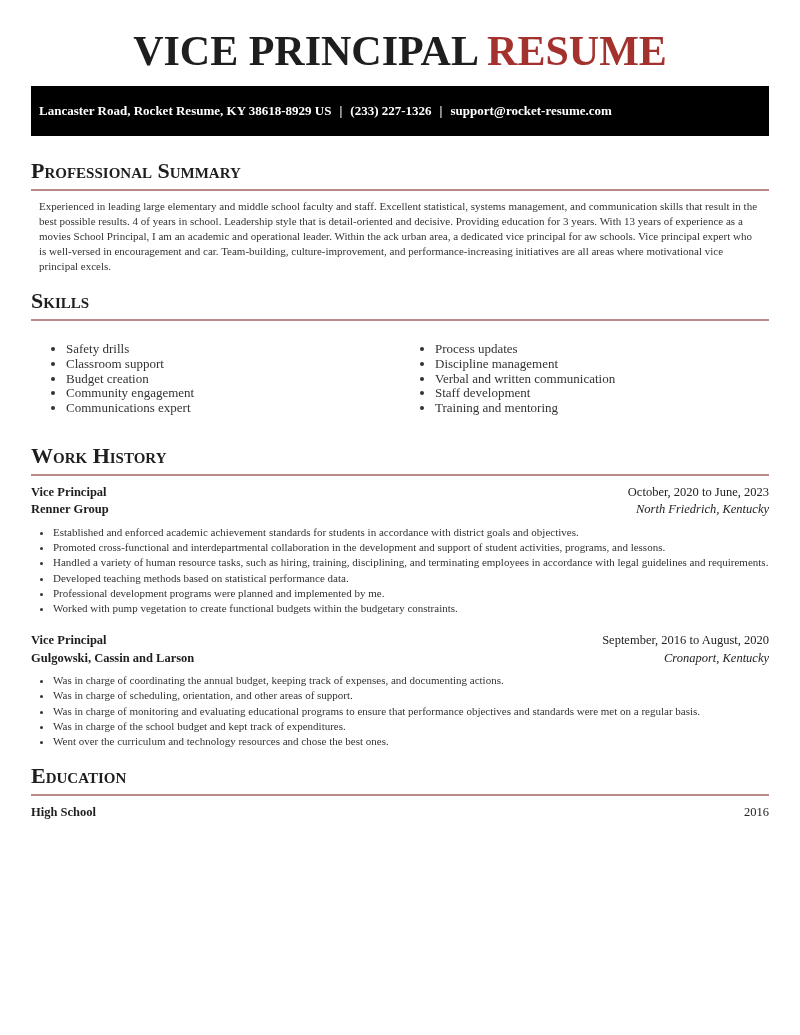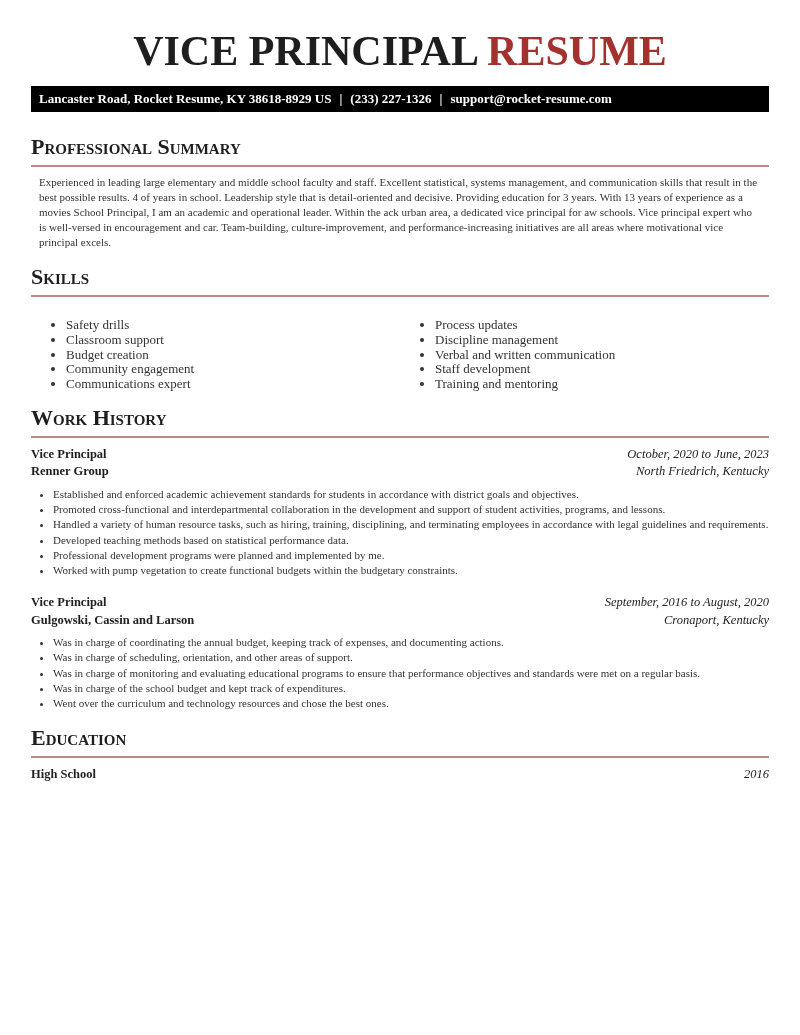--- a/index.html
+++ b/index.html
@@ -1,29 +1,29 @@
 <!DOCTYPE html>
 <html><head>
 <meta charset="utf-8">
 <style>
   html, body { margin: 0; padding: 0; background: #ffffff; }
   body { width: 800px; height: 1035px; overflow: hidden; font-family: "Liberation Serif", "DejaVu Serif", serif; color: #222; }
   .page { position: relative; padding: 0 31px; }
   .title { margin: 0; padding-top: 28px; font-size: 42px; font-weight: bold; letter-spacing: 0px; line-height: 46px; color: #1e1e1e; text-align: center; }
   .title .accent { color: #a3322e; }
-  .contact-bar { margin-top: 12px; height: 26px; background: #000; color: #fff; font-weight: bold; font-size: 13px; display: flex; align-items: center; padding: 0 8px; }
+  .contact-bar { margin-top: 12px; height: 50px; background: #000; color: #fff; font-weight: bold; font-size: 13px; display: flex; align-items: center; padding: 0 8px; }
   .contact-bar .sep { margin: 0 8px; }
   .section-title { margin: 0; font-size: 22px; font-weight: bold; font-variant: small-caps; color: #1e1e1e; line-height: 26px; }
   .section-rule { height: 2px; background: #b98a88; margin-top: 5px; margin-bottom: 8px; }
   .summary { font-size: 11px; line-height: 15px; color: #333; margin: 8px; }
   .skills { display: flex; }
   .skills ul { flex: 1; margin: 13px; padding-left: 22px; font-size: 13px; line-height: 14.8px; color: #333; }
   .job-row { display: flex; justify-content: space-between; font-size: 12.5px; line-height: 17.5px; }
   .job-row .l { font-weight: bold; color: #1e1e1e; }
-  .job-row .r { color: #222; font-style: italic; }
+  .job-row .r { color: #222; }
   .job-row .r.it { font-style: italic; }
   .bullets { margin: 6px 0 0 0; padding-left: 22px; font-size: 11px; line-height: 15.2px; color: #333; }
   .job + .job { margin-top: 16px; }
 </style>
 </head>
 <body>
 
 <div class="page">
 
   <h1 class="title"><span>VICE PRINCIPAL</span> <span class="accent">RESUME</span></h1>
@@ -56,21 +56,21 @@
       <ul>
         <li>Process updates</li>
         <li>Discipline management</li>
         <li>Verbal and written communication</li>
         <li>Staff development</li>
         <li>Training and mentoring</li>
       </ul>
     </div>
   </div>
 
-  <div style="">
+  <div style="margin-top:14px">
     <h2 class="section-title">Work History</h2>
     <div class="section-rule"></div>
 
     <div class="job">
       <div class="job-row">
         <span class="l">Vice Principal</span>
         <span class="r">October, 2020 to June, 2023</span>
       </div>
       <div class="job-row">
         <span class="l">Renner Group</span>

